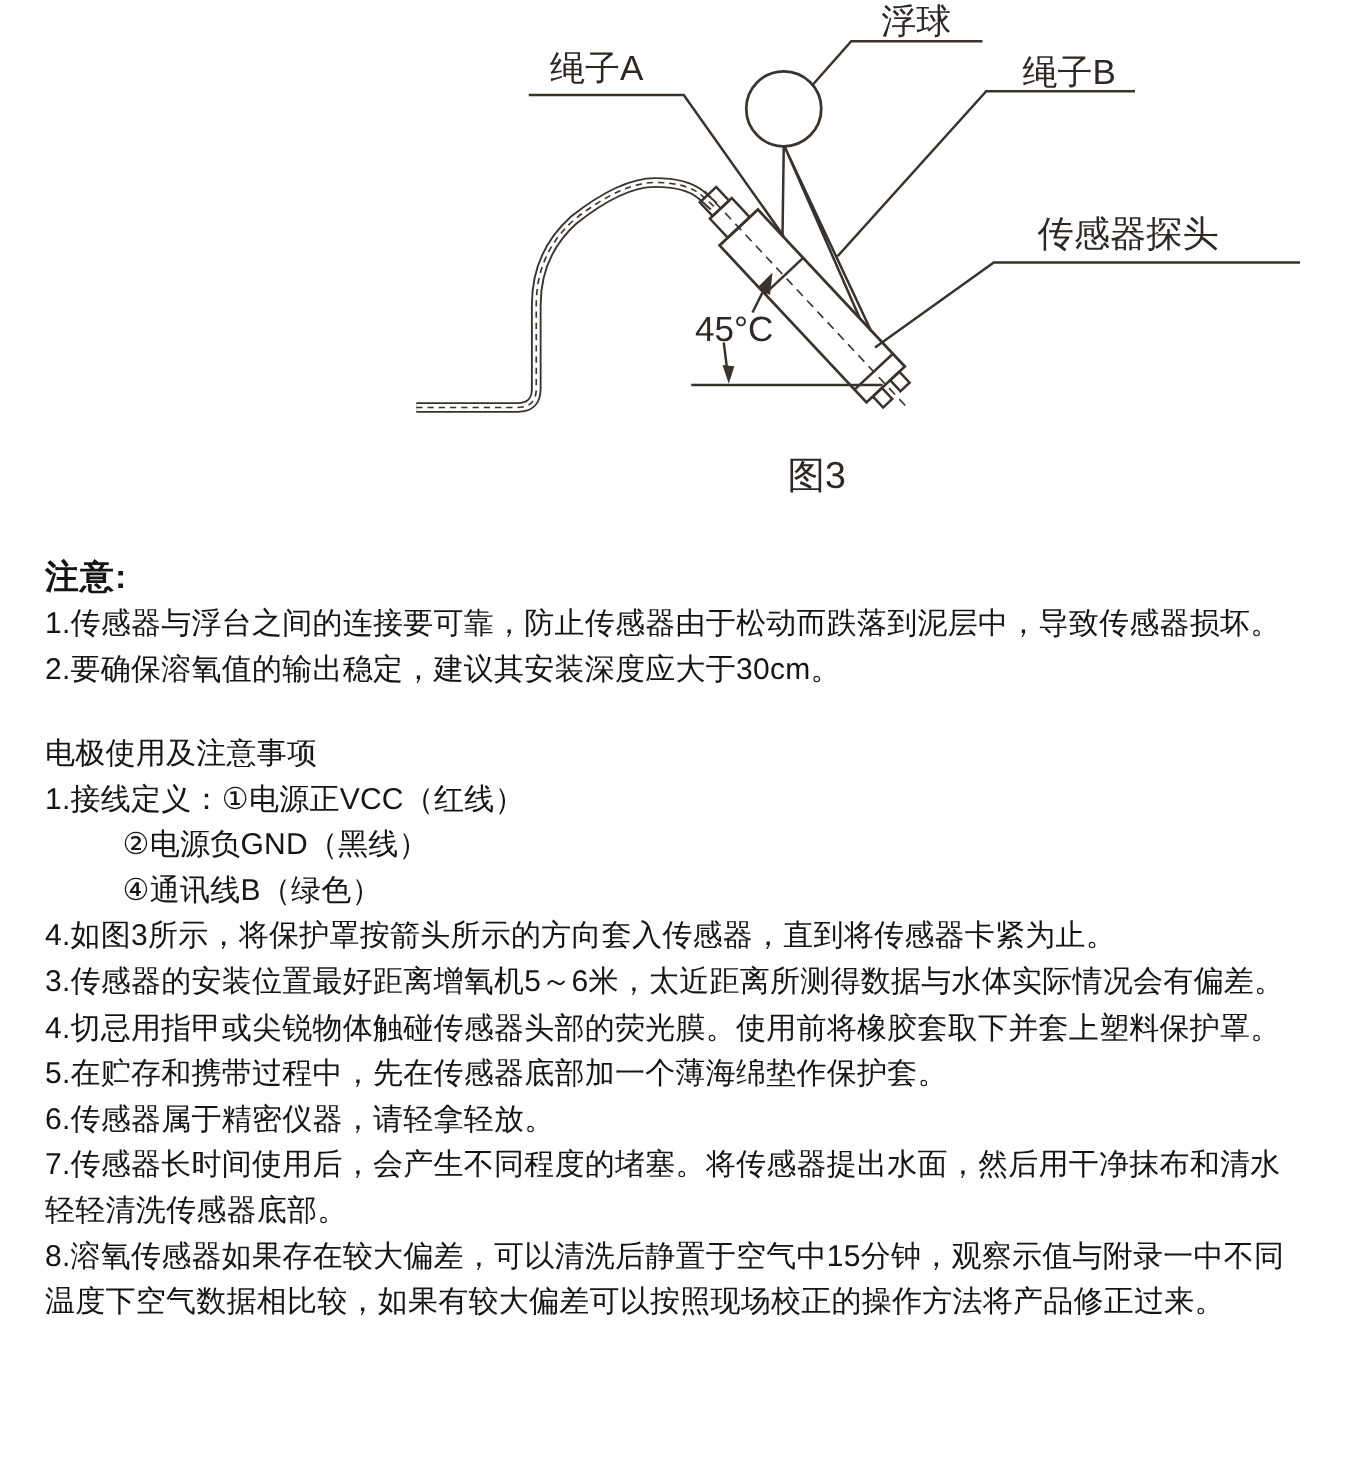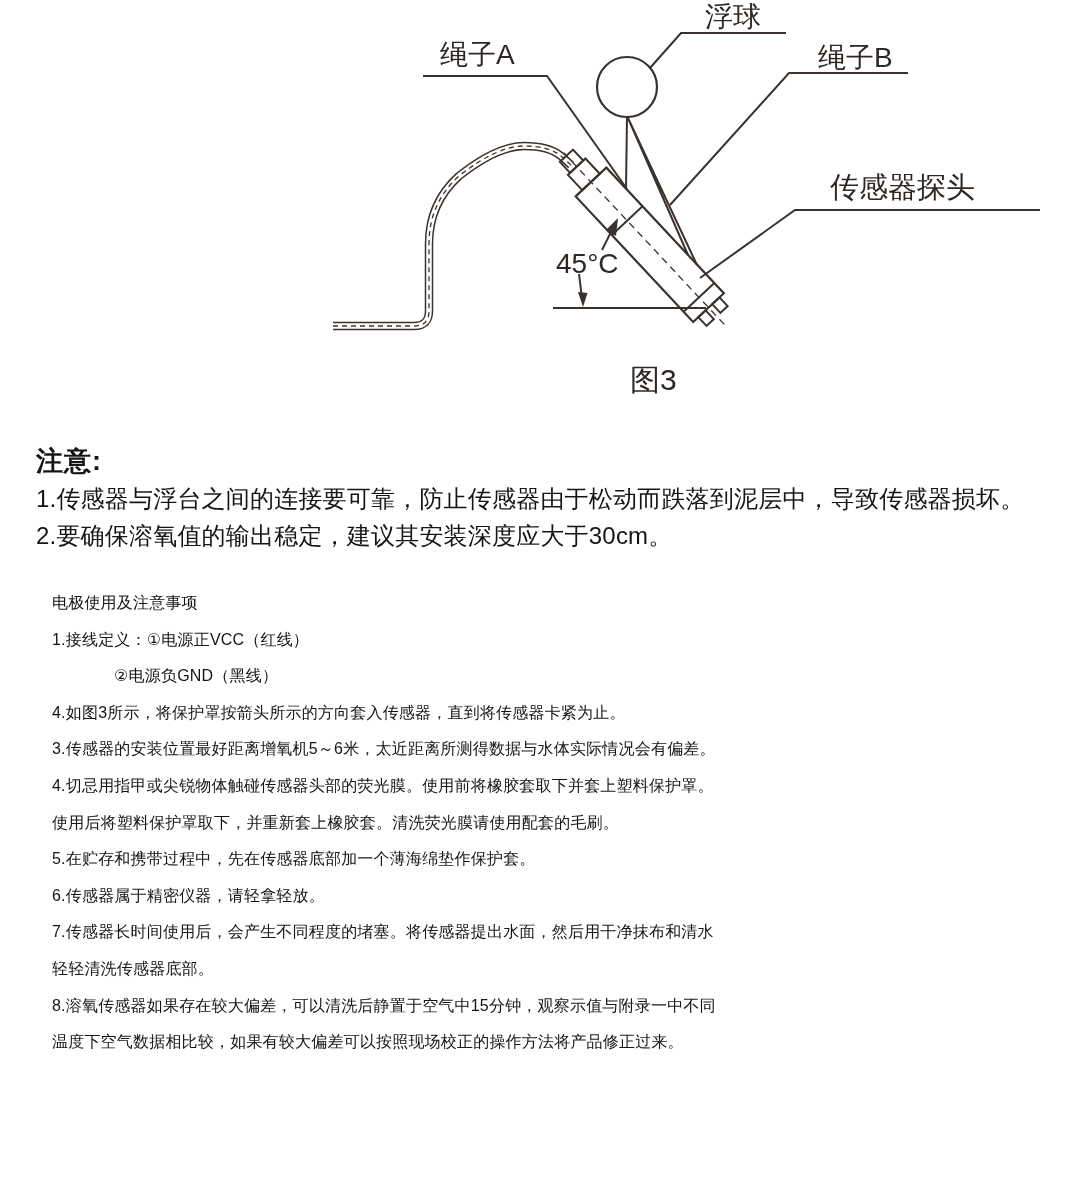--- a/index.html
+++ b/index.html
@@ -35,27 +35,26 @@
   }
   .line{
     font-size:24px;
     font-weight:500;
     line-height:37px;
     height:37px;
     white-space:nowrap;
     letter-spacing:0.2px;
   }
   .iline{
-    font-size:16px;
+    font-size:24px;
     font-weight:500;
     line-height:36.6px;
     height:36.6px;
     white-space:nowrap;
     letter-spacing:0.2px;
-    margin-left:16px;
   }
   .indent{padding-left:62px;}
 </style>
 </head>
 <body>
 
 <div class="figure-wrap">
   <svg width="1080" height="400" viewBox="0 0 1080 400">
     <g stroke="#3a322d" fill="none" stroke-width="2">
 
@@ -110,23 +109,23 @@
 <div class="text-block" id="notice-block">
   <div class="h-note">注意:</div>
   <div class="line">1.传感器与浮台之间的连接要可靠，防止传感器由于松动而跌落到泥层中，导致传感器损坏。</div>
   <div class="line">2.要确保溶氧值的输出稳定，建议其安装深度应大于30cm。</div>
 </div>
 
 <div class="text-block" id="instructions-block">
   <div class="iline">电极使用及注意事项</div>
   <div class="iline">1.接线定义：①电源正VCC（红线）</div>
   <div class="iline indent">②电源负GND（黑线）</div>
+  <div class="iline indent">④通讯线B（绿色）</div>
   <div class="iline">4.如图3所示，将保护罩按箭头所示的方向套入传感器，直到将传感器卡紧为止。</div>
   <div class="iline">3.传感器的安装位置最好距离增氧机5～6米，太近距离所测得数据与水体实际情况会有偏差。</div>
   <div class="iline">4.切忌用指甲或尖锐物体触碰传感器头部的荧光膜。使用前将橡胶套取下并套上塑料保护罩。</div>
-  <div class="iline">使用后将塑料保护罩取下，并重新套上橡胶套。清洗荧光膜请使用配套的毛刷。</div>
   <div class="iline">5.在贮存和携带过程中，先在传感器底部加一个薄海绵垫作保护套。</div>
   <div class="iline">6.传感器属于精密仪器，请轻拿轻放。</div>
   <div class="iline">7.传感器长时间使用后，会产生不同程度的堵塞。将传感器提出水面，然后用干净抹布和清水</div>
   <div class="iline">轻轻清洗传感器底部。</div>
   <div class="iline">8.溶氧传感器如果存在较大偏差，可以清洗后静置于空气中15分钟，观察示值与附录一中不同</div>
   <div class="iline">温度下空气数据相比较，如果有较大偏差可以按照现场校正的操作方法将产品修正过来。</div>
 </div>
 
 </body></html>

